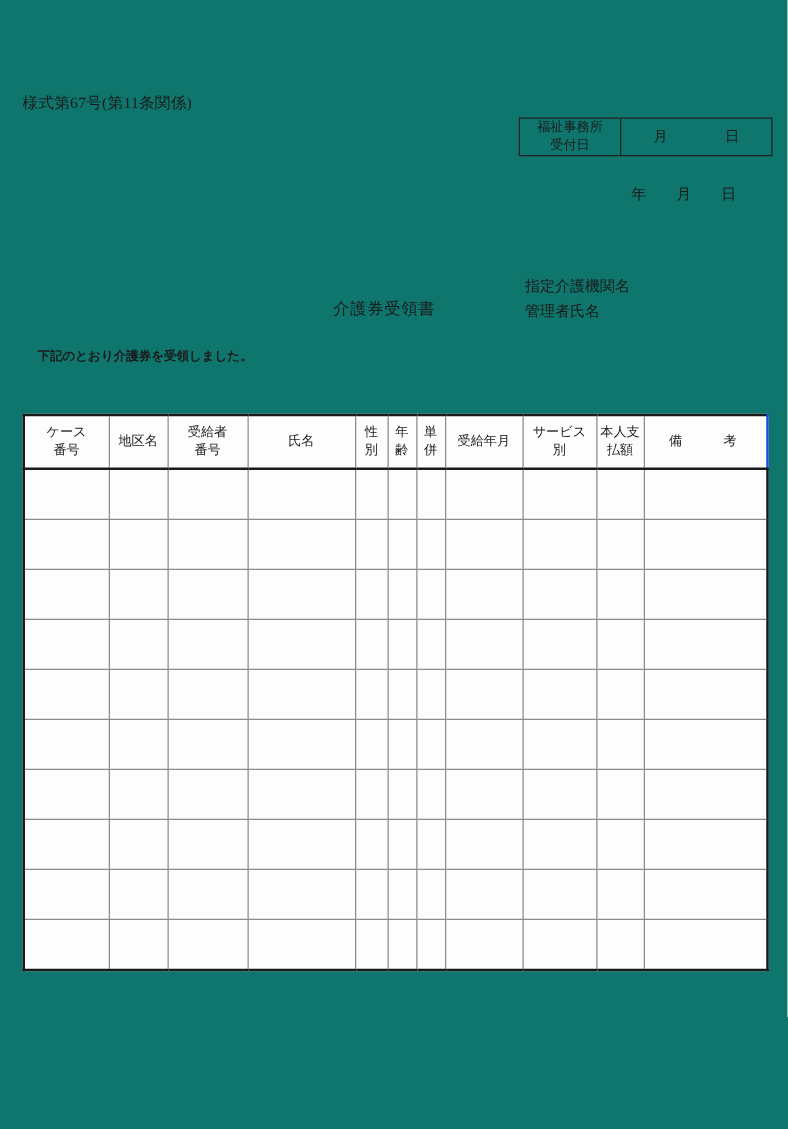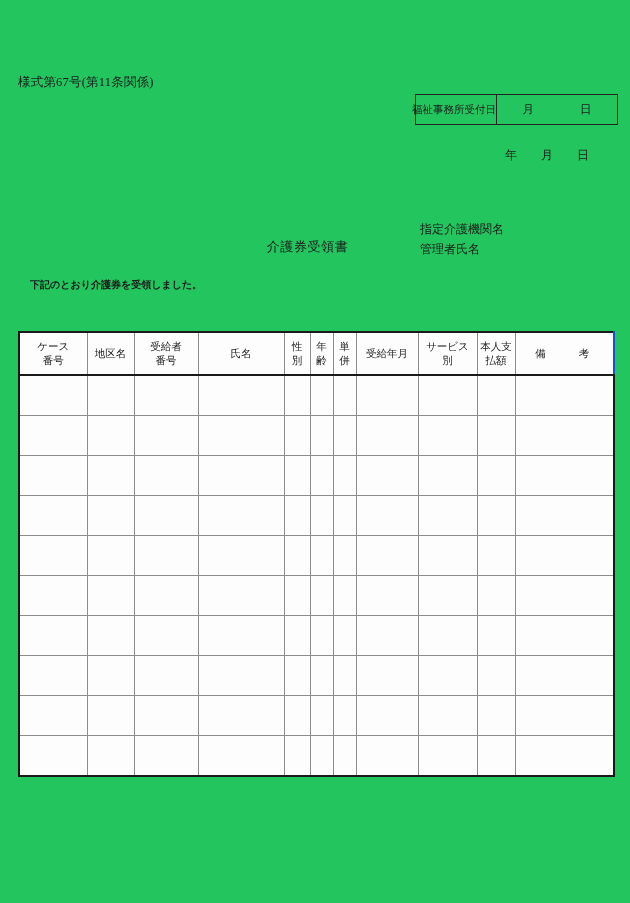--- a/index.html
+++ b/index.html
@@ -8,21 +8,21 @@
     background: #ffffff;
   }
   body {
     font-family: "Liberation Serif", "DejaVu Serif", serif;
     color: #1a1a1a;
   }
   .page {
     position: relative;
     width: 630px;
     height: 903px;
-    background: #22c55e;
+    background: #0f766e;
     overflow: hidden;
   }
 
   
   .form-no {
     position: absolute;
     left: 18px;
     top: 74px;
     font-size: 12.5px;
     letter-spacing: 0.2px;
@@ -45,23 +45,23 @@
     height: 31px;
     border: 1px solid #222;
     box-sizing: border-box;
     display: flex;
   }
   .receipt-label {
     width: 81px;
     box-sizing: border-box;
     border-right: 1px solid #222;
     display: flex;
-    flex-direction: row;
+    flex-direction: column;
     align-items: center;
-    justify-content: flex-end;
+    justify-content: center;
     font-size: 10.5px;
     line-height: 1.25;
     white-space: nowrap;
   }
   .receipt-value {
     flex: 1;
     display: flex;
     align-items: center;
     justify-content: center;
     font-size: 11.5px;

